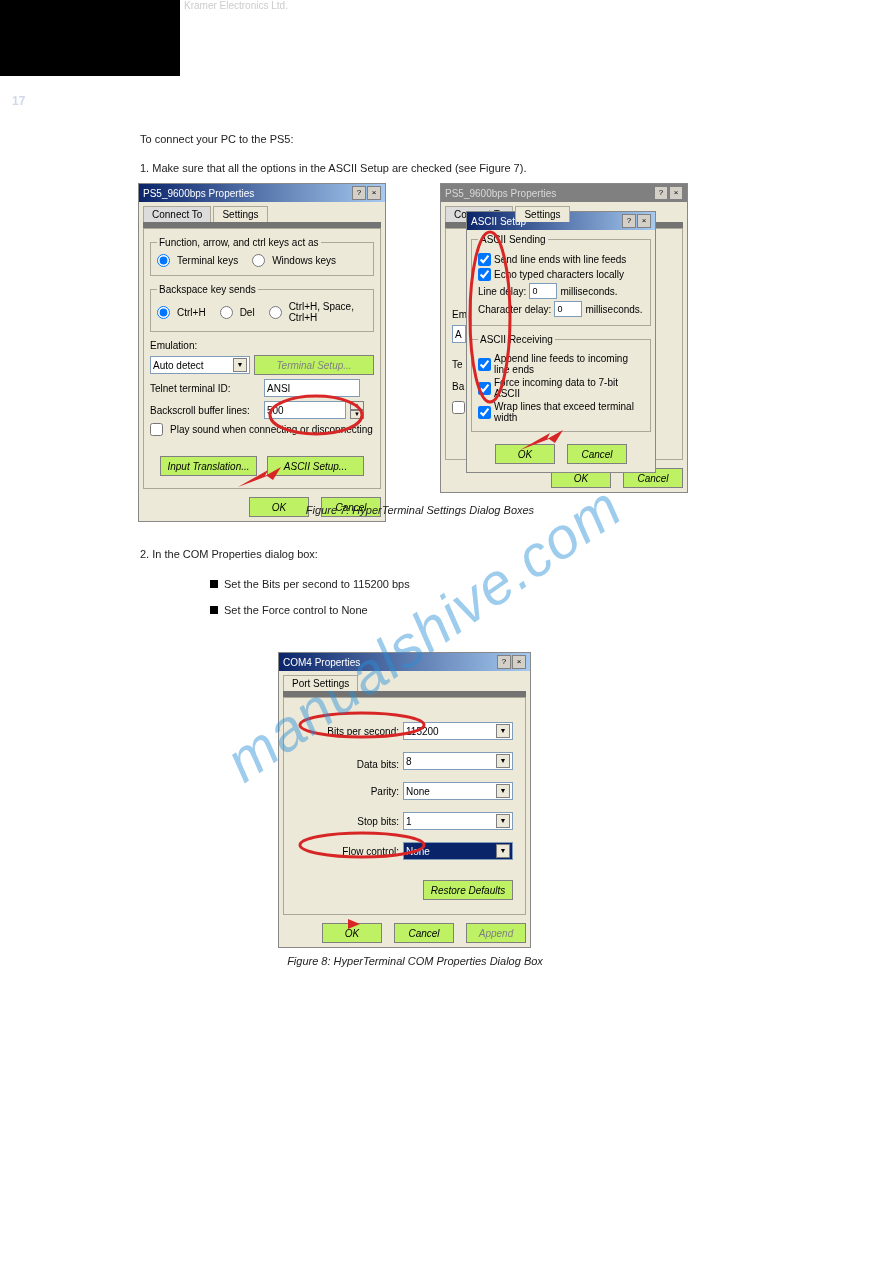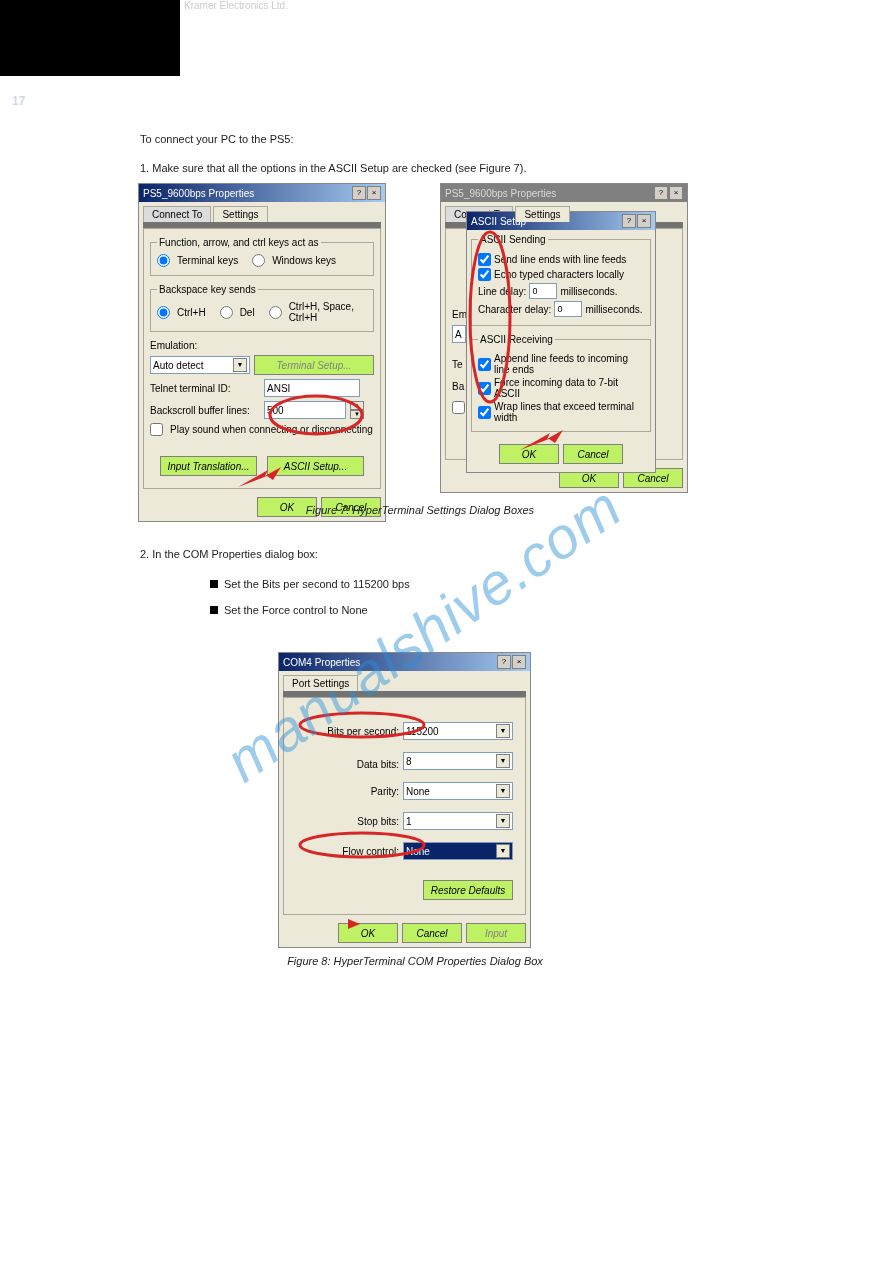--- a/index.html
+++ b/index.html
@@ -29,21 +29,21 @@
   .radio-row label { margin-right:10px; }
   input[type="radio"],input[type="checkbox"] { margin:0 3px 0 0; vertical-align:middle; }
   .field-row { display:flex; align-items:center; margin:4px 0; gap:4px; }
   .field-row .lbl { width:110px; }
   .combo { border:1px solid #7f9db9; background:#fff; height:18px; display:flex; align-items:center; justify-content:space-between; padding:0 2px; flex:1; }
   .combo .drop { width:14px; height:14px; background:#ece9d8; border:1px solid #808080; font-size:7px; text-align:center; line-height:12px; }
   .txt { border:1px solid #7f9db9; background:#fff; height:18px; padding:0 2px; display:flex; align-items:center; flex:1; }
   .spin { width:14px; height:18px; display:flex; flex-direction:column; }
   .spin div { flex:1; background:#ece9d8; border:1px solid #808080; font-size:6px; text-align:center; }
   .btn { background:#bef264; border:1px solid #808080; padding:2px 0; text-align:center; height:20px; display:flex; align-items:center; justify-content:center;font-style:italic; }
-  .btn-row { display:flex; justify-content:flex-end; gap:4px; padding:4px; }
+  .btn-row { display:flex; justify-content:flex-end; gap:12px; padding:4px; }
   .btn-row .btn { width:60px; }
 
   .ascii-dialog { position:absolute; top:27px; left:25px; width:190px; background:#ece9d8; border:1px solid #888; }
   .ascii-body { padding:4px; }
   .chk-row { display:flex; align-items:center; margin:2px 0; }
   .delay-row { display:flex; align-items:center; gap:3px; margin:2px 0; }
   .small-txt { border:1px solid #7f9db9; background:#fff; width:28px; height:16px; padding:0 2px; font-size:9px; display:flex; align-items:center; }
 
   .watermark { position:absolute; color:#2a8fd8; opacity:0.45; font-size:58px; font-weight:400; transform:rotate(-35deg); pointer-events:none; font-style:italic; letter-spacing:1px; }
 
@@ -279,21 +279,21 @@
           <span class="drop" style="color:#000;">▼</span>
         </div>
       </div>
     <div class="field-row" style="justify-content:flex-end; margin-top:20px;">
         <div class="btn" style="width:90px;">Restore Defaults</div>
       </div>
   </div>
   <div class="btn-row">
     <div class="btn">OK</div>
     <div class="btn">Cancel</div>
-    <div class="btn" style="color:#808080;">Input</div>
+    <div class="btn" style="color:#808080;">Append</div>
   </div>
 </div>
 <svg class="marker" style="top:710px; left:297px; width:130px; height:30px;">
     <ellipse cx="65" cy="15" rx="62" ry="12" stroke="#d82626" stroke-width="3" fill="none"></ellipse>
   </svg>
 <svg class="marker" style="top:830px; left:297px; width:130px; height:30px;">
     <ellipse cx="65" cy="15" rx="62" ry="12" stroke="#d82626" stroke-width="3" fill="none"></ellipse>
   </svg>
 <svg class="arrow" style="top:915px; left:320px; width:40px; height:18px;">
     <polygon points="0,9 28,9 28,4 40,9 28,14 28,9" fill="#d82626"></polygon>

